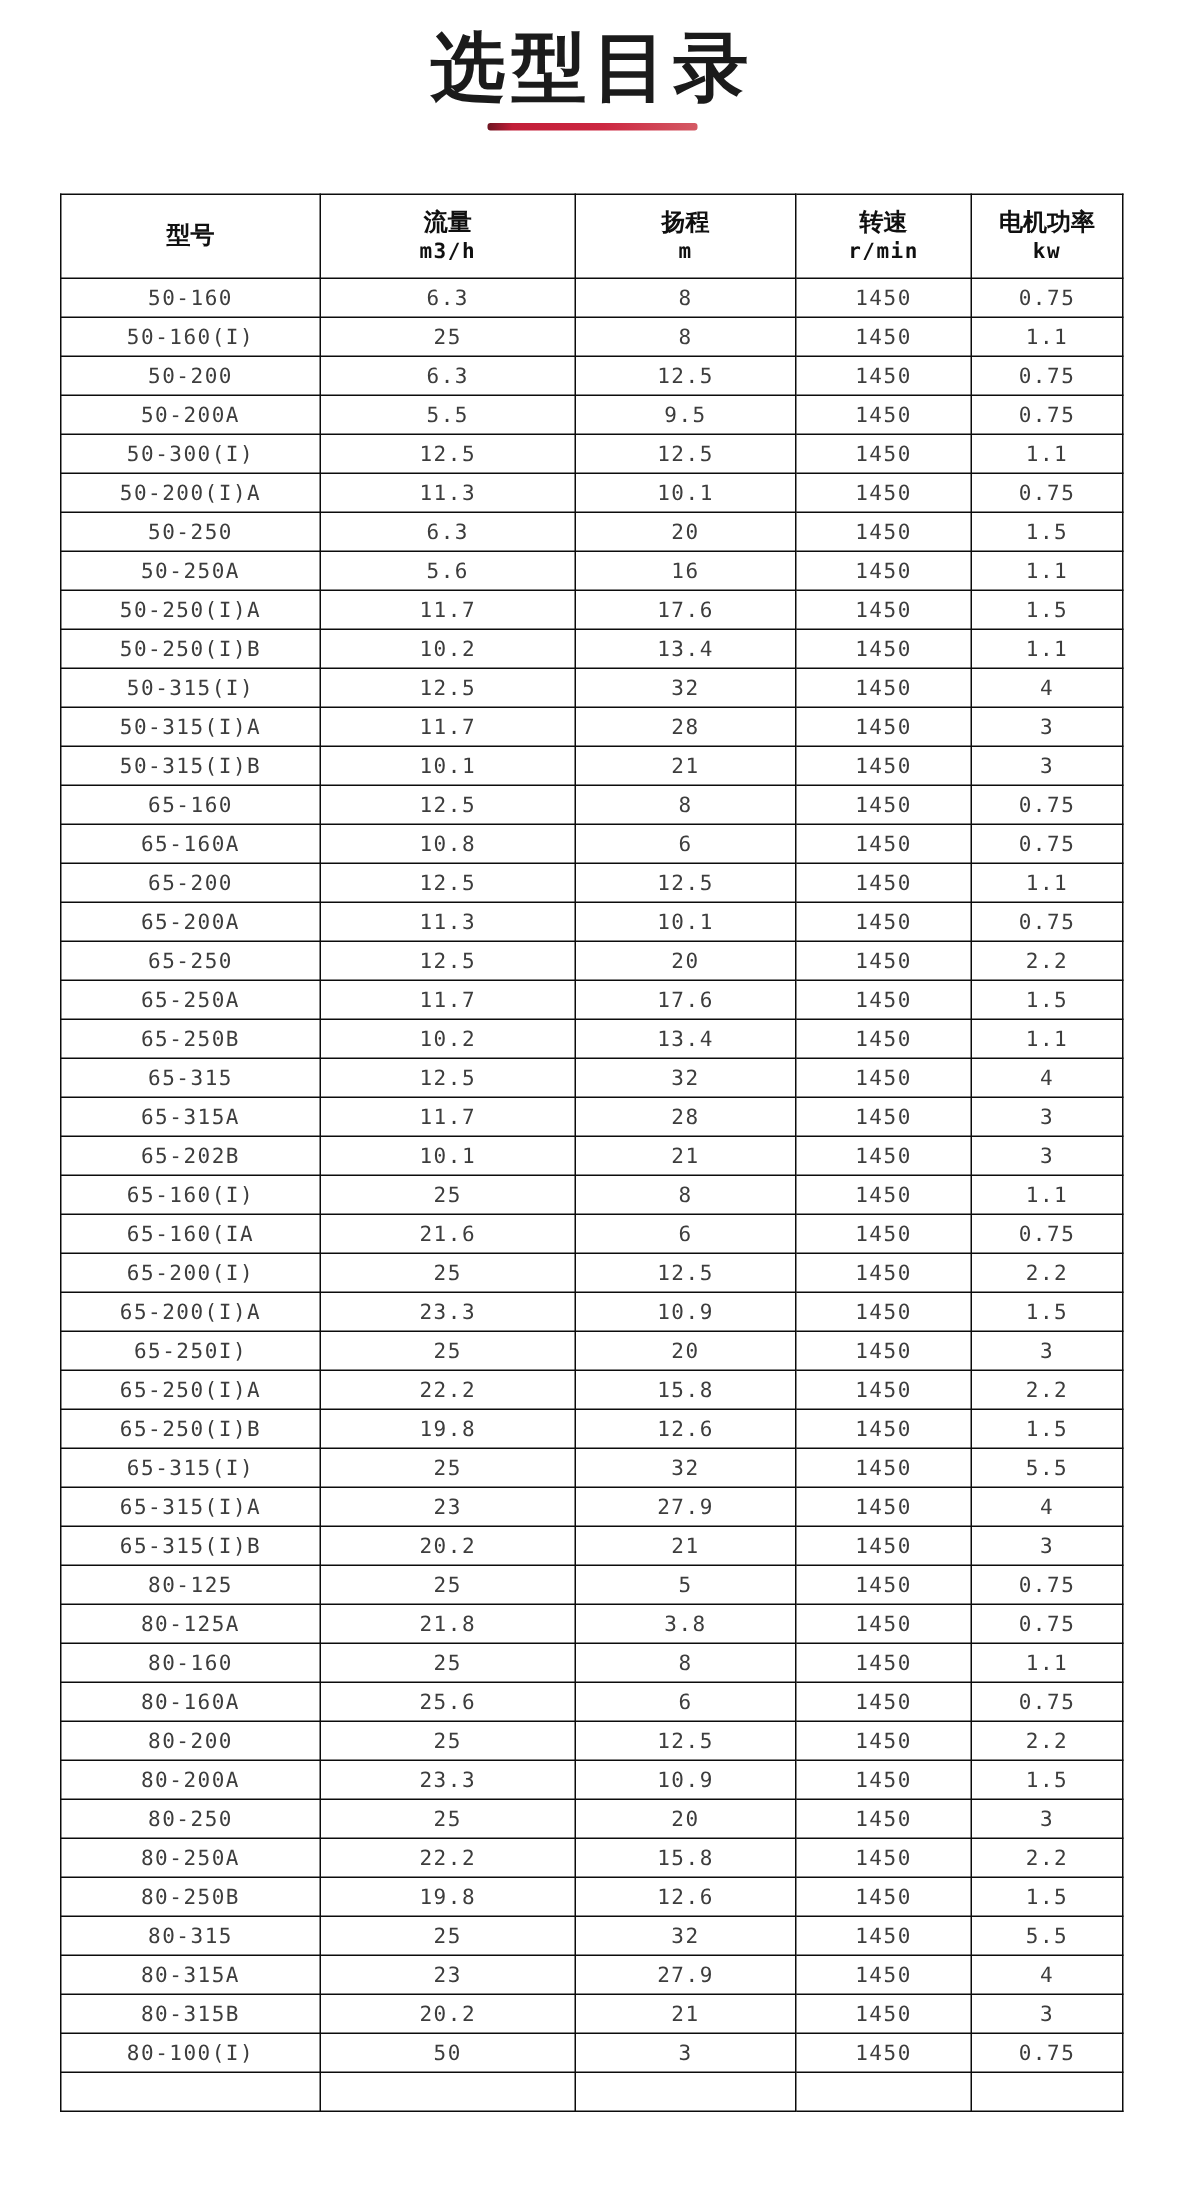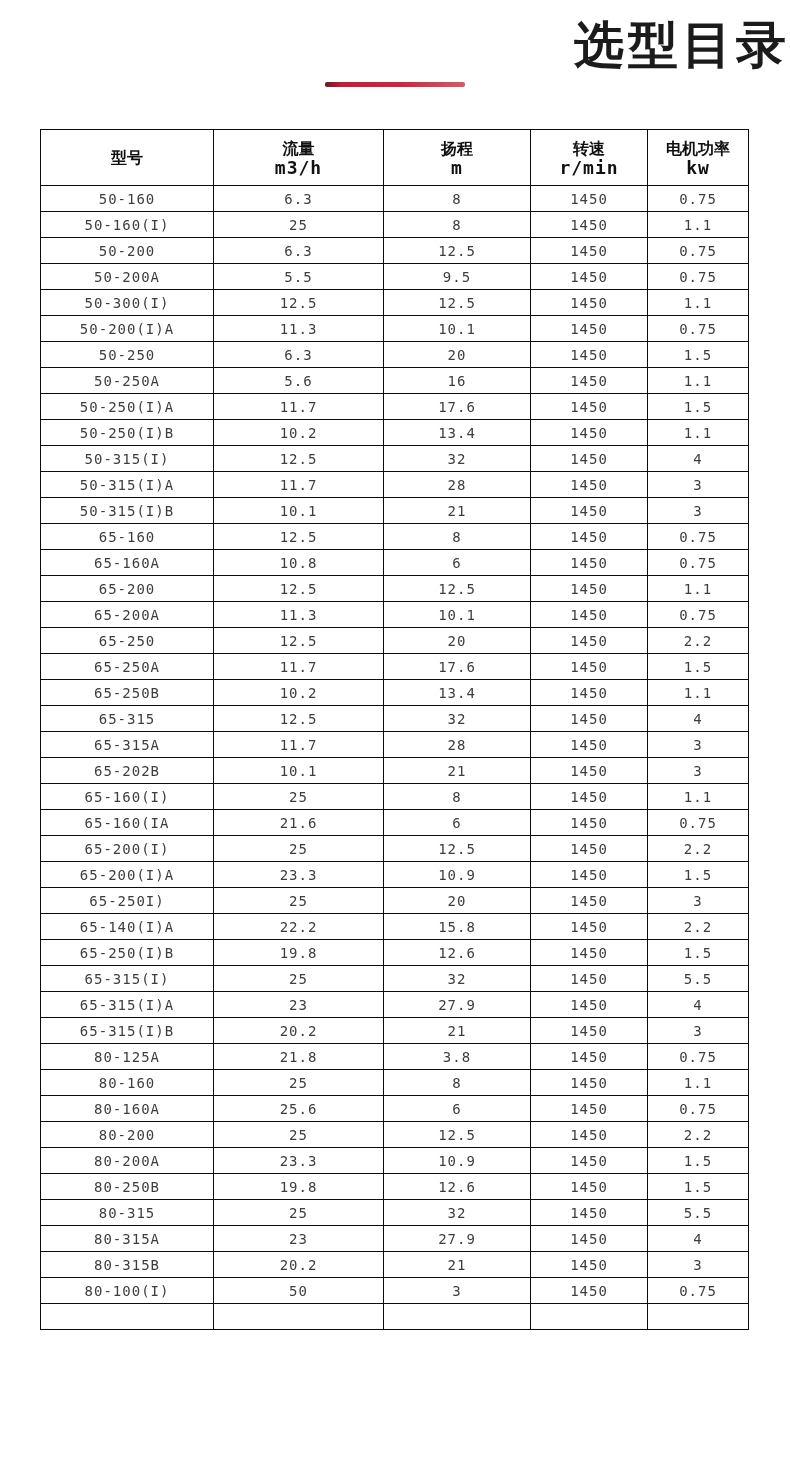--- a/index.html
+++ b/index.html
@@ -11,21 +11,21 @@
   .page {
     position: relative;
     width: 790px;
     height: 1463px;
     background: #ffffff;
     overflow: hidden;
     font-family: "Liberation Sans", sans-serif;
   }
   .title-wrap {
     padding-top: 18px;
-    text-align: right;
+    text-align: center;
   }
   .page-title {
     margin: 0;
     font-size: 50px;
     line-height: 1.1;
     font-weight: 900;
     letter-spacing: 4px;
     color: #1b1b1b;
     font-family: "Liberation Sans", sans-serif;
   }
@@ -57,21 +57,21 @@
   .col-label {
     font-family: "Liberation Sans", sans-serif;
     font-weight: bold;
     font-size: 16px;
     line-height: 20px;
     color: #101010;
   }
   .col-unit {
     font-family: "DejaVu Sans Mono", "Liberation Mono", monospace;
     font-weight: bold;
-    font-size: 18px;
+    font-size: 14px;
     line-height: 18px;
     color: #101010;
     letter-spacing: 1px;
   }
   .sel-table tbody td {
     height: 26px;
     font-family: "DejaVu Sans Mono", "Liberation Mono", monospace;
     font-size: 14px;
     color: #3d3d3d;
     letter-spacing: 1px;
@@ -311,21 +311,21 @@
           <td>1.5</td>
         </tr>
         <tr>
           <td>65-250I)</td>
           <td>25</td>
           <td>20</td>
           <td>1450</td>
           <td>3</td>
         </tr>
         <tr>
-          <td>65-140(I)A</td>
+          <td>65-250(I)A</td>
           <td>22.2</td>
           <td>15.8</td>
           <td>1450</td>
           <td>2.2</td>
         </tr>
         <tr>
           <td>65-250(I)B</td>
           <td>19.8</td>
           <td>12.6</td>
           <td>1450</td>
@@ -346,20 +346,27 @@
           <td>4</td>
         </tr>
         <tr>
           <td>65-315(I)B</td>
           <td>20.2</td>
           <td>21</td>
           <td>1450</td>
           <td>3</td>
         </tr>
         <tr>
+          <td>80-125</td>
+          <td>25</td>
+          <td>5</td>
+          <td>1450</td>
+          <td>0.75</td>
+        </tr>
+        <tr>
           <td>80-125A</td>
           <td>21.8</td>
           <td>3.8</td>
           <td>1450</td>
           <td>0.75</td>
         </tr>
         <tr>
           <td>80-160</td>
           <td>25</td>
           <td>8</td>
@@ -379,20 +386,34 @@
           <td>12.5</td>
           <td>1450</td>
           <td>2.2</td>
         </tr>
         <tr>
           <td>80-200A</td>
           <td>23.3</td>
           <td>10.9</td>
           <td>1450</td>
           <td>1.5</td>
+        </tr>
+        <tr>
+          <td>80-250</td>
+          <td>25</td>
+          <td>20</td>
+          <td>1450</td>
+          <td>3</td>
+        </tr>
+        <tr>
+          <td>80-250A</td>
+          <td>22.2</td>
+          <td>15.8</td>
+          <td>1450</td>
+          <td>2.2</td>
         </tr>
         <tr>
           <td>80-250B</td>
           <td>19.8</td>
           <td>12.6</td>
           <td>1450</td>
           <td>1.5</td>
         </tr>
         <tr>
           <td>80-315</td>

